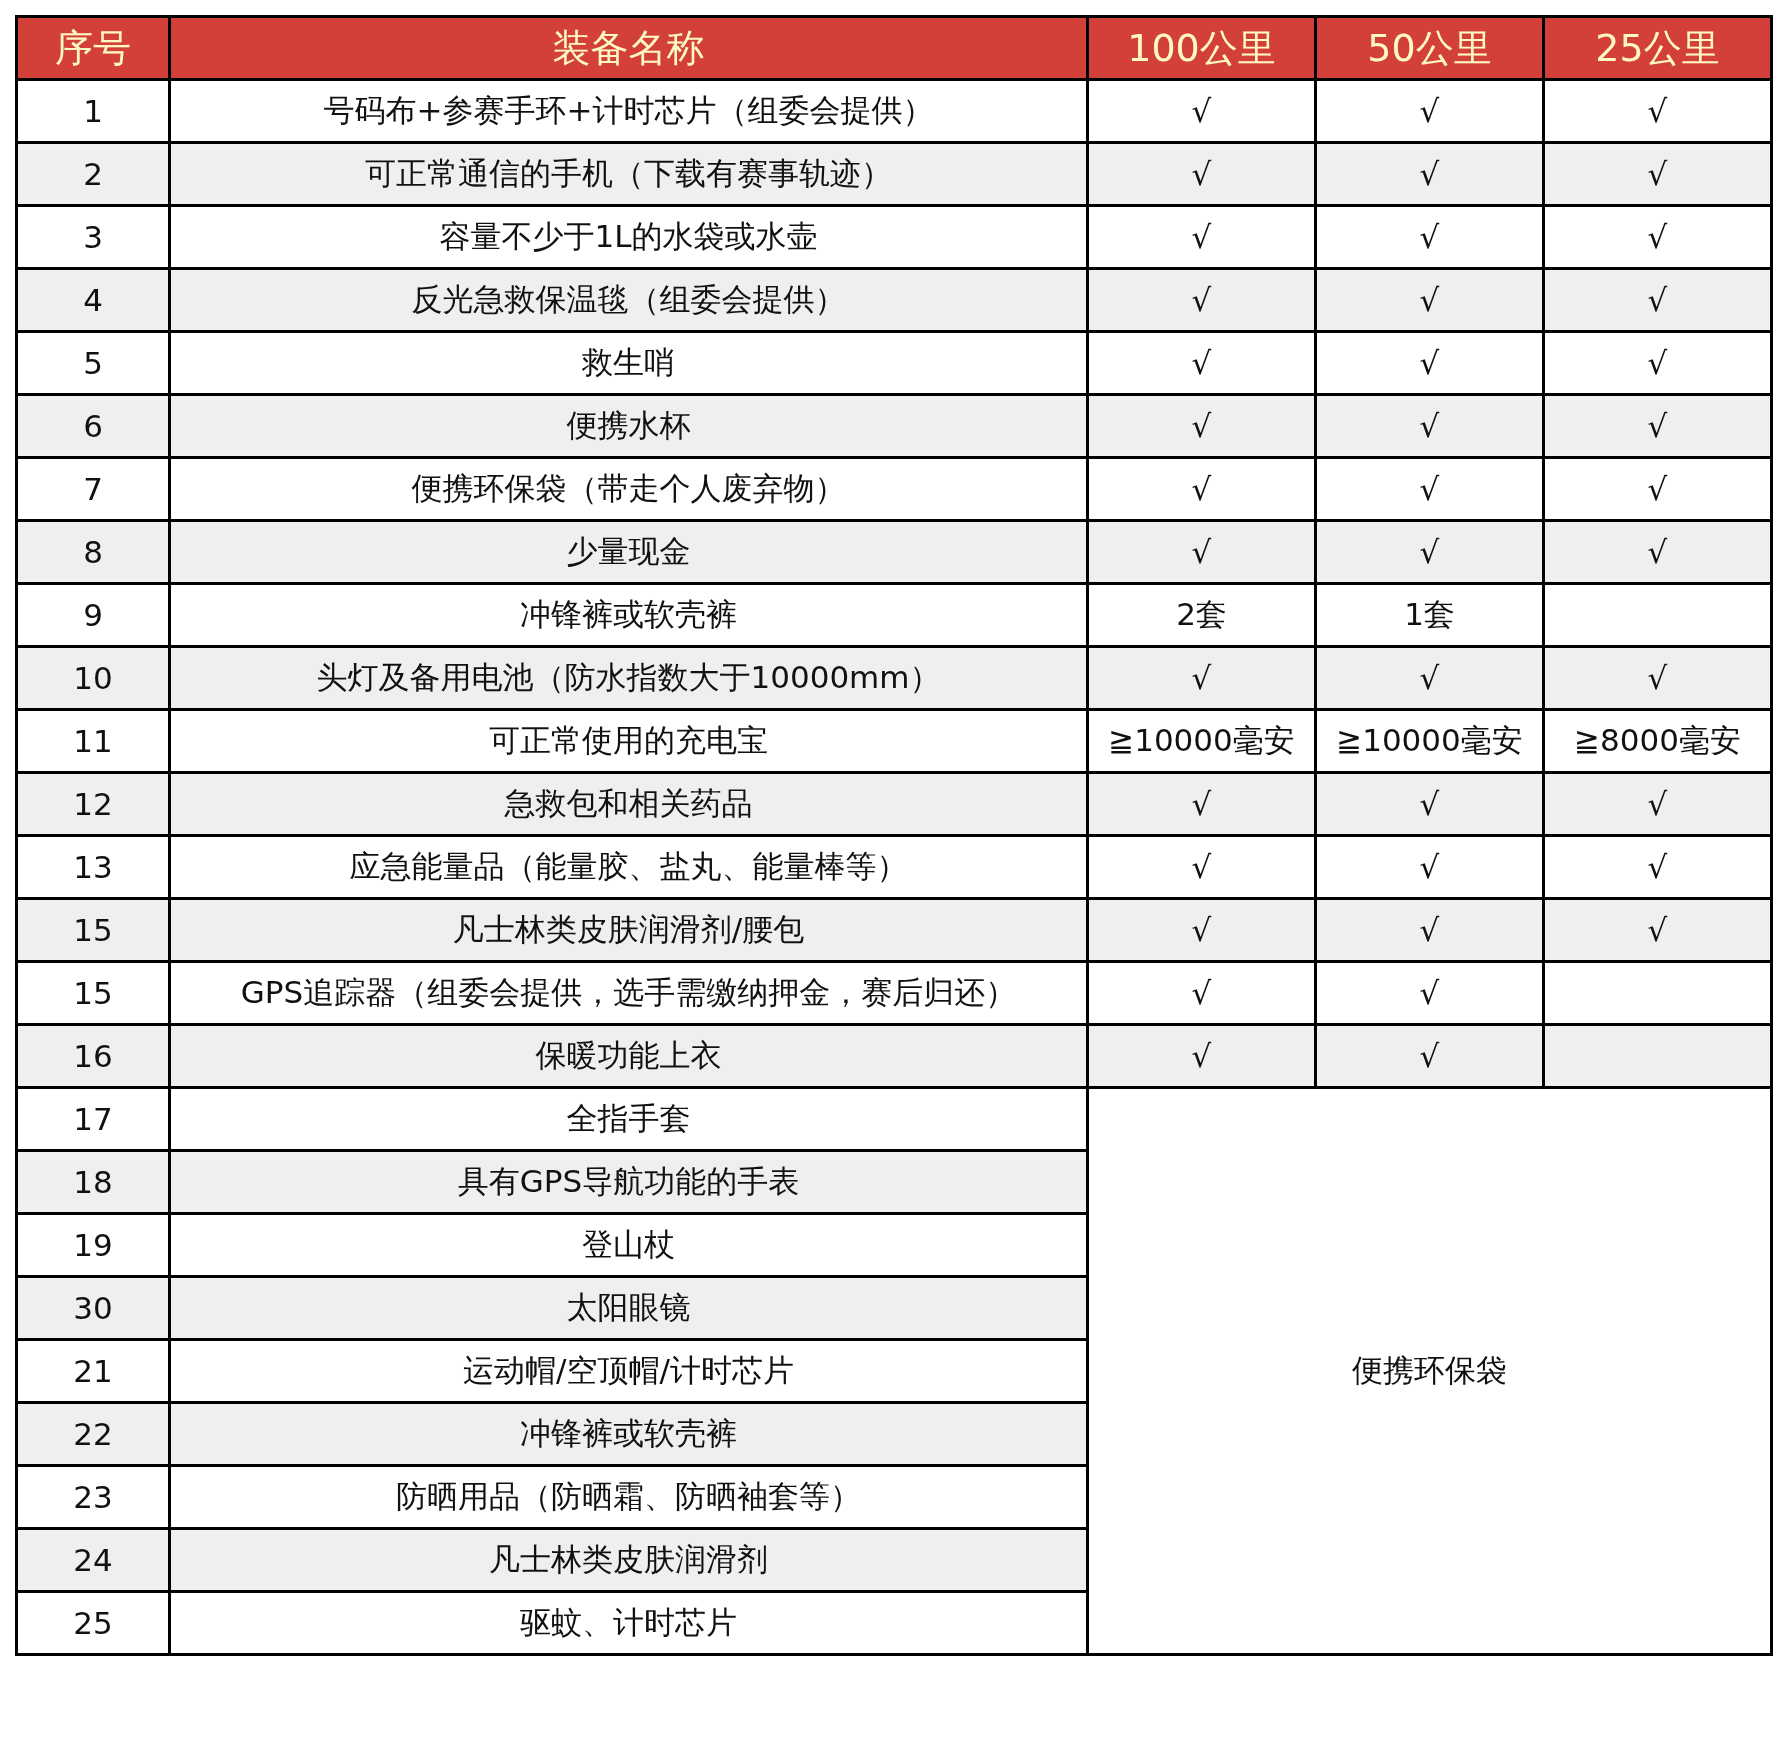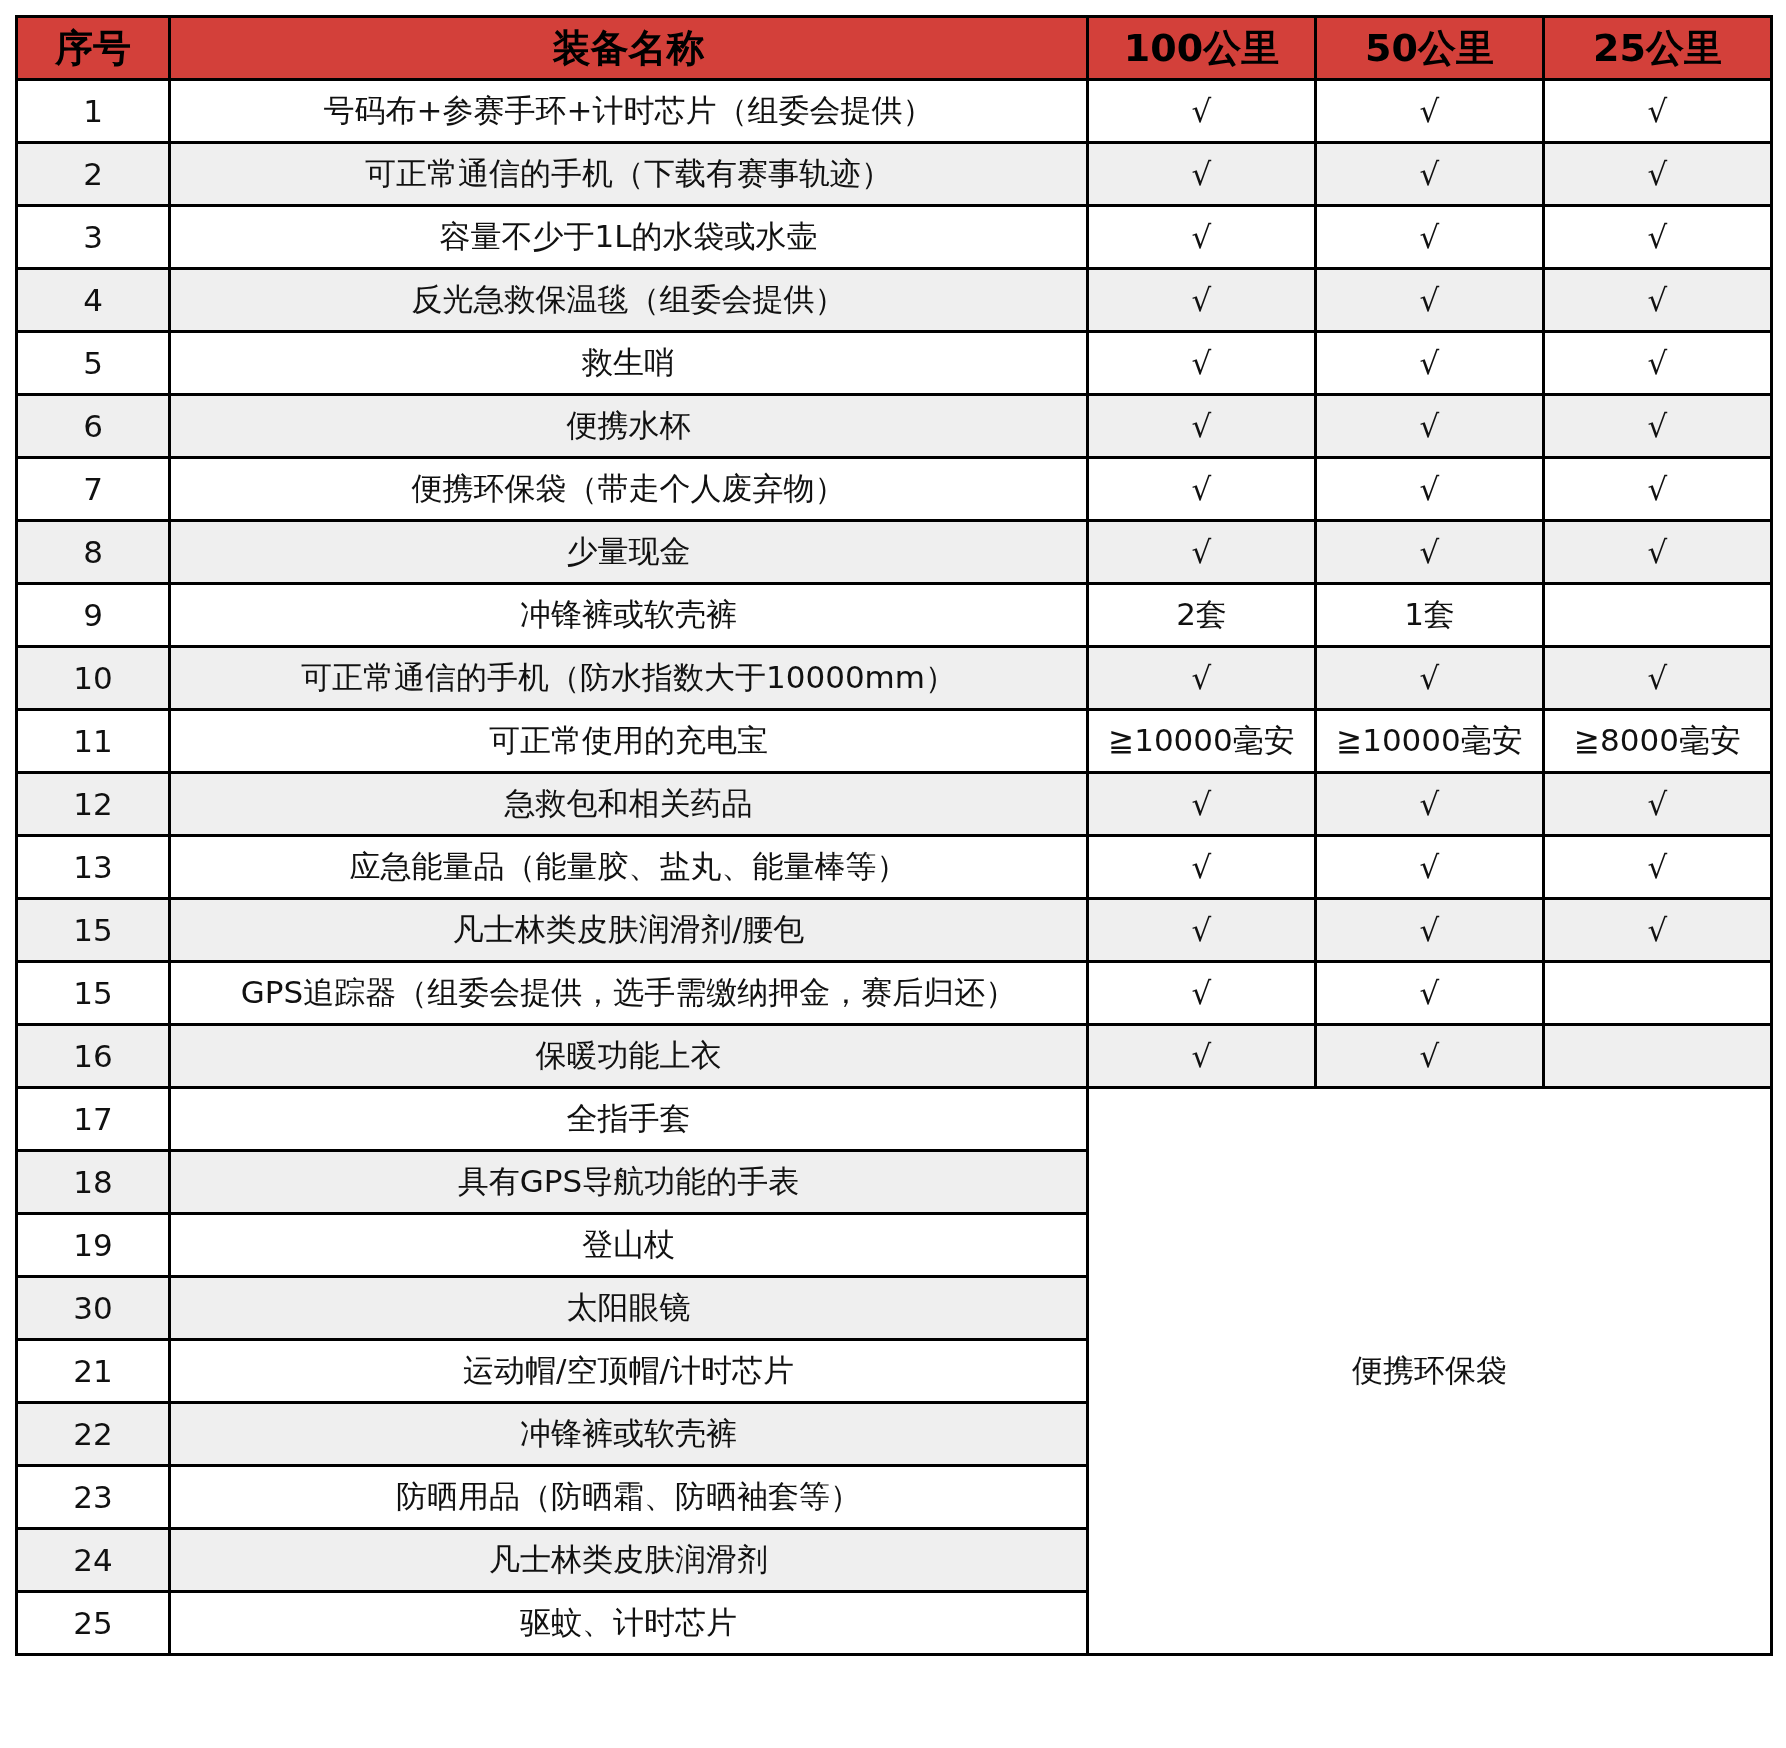--- a/index.html
+++ b/index.html
@@ -12,22 +12,22 @@
     }
     table.gear col.c-no { width: 153px; }
     table.gear col.c-name { width: 918px; }
     table.gear col.c-d { width: 228px; }
     table.gear th, table.gear td {
       border: 3px solid #000;
       text-align: center; vertical-align: middle;
       padding: 0; overflow: hidden; white-space: nowrap;
     }
     table.gear thead th {
-      background: #d3403a; color: #000000;
-      height: 60px; font-size: 38px; font-weight: bold;
+      background: #d3403a; color: #fef9c3;
+      height: 60px; font-size: 38px; font-weight: normal;
     }
     table.gear tbody td { height: 60px; font-size: 31px; color: #111; }
     table.gear tbody tr.even td.shade { background: #efefef; }
     table.gear tbody tr.odd td.shade { background: #ffffff; }
     td.merged { background: #ffffff !important; font-size: 31px; }
   </style>
 </head>
 <body>
 
 <table class="gear">
@@ -106,21 +106,21 @@
       </tr>
       <tr class="odd">
         <td class="shade">9</td>
         <td class="shade">冲锋裤或软壳裤</td>
         <td class="shade">2套</td>
         <td class="shade">1套</td>
         <td class="shade"></td>
       </tr>
       <tr class="even">
         <td class="shade">10</td>
-        <td class="shade">可正常通信的手机（防水指数大于10000mm）</td>
+        <td class="shade">头灯及备用电池（防水指数大于10000mm）</td>
         <td class="shade">√</td>
         <td class="shade">√</td>
         <td class="shade">√</td>
       </tr>
       <tr class="odd">
         <td class="shade">11</td>
         <td class="shade">可正常使用的充电宝</td>
         <td class="shade">≧10000毫安</td>
         <td class="shade">≧10000毫安</td>
         <td class="shade">≧8000毫安</td>

